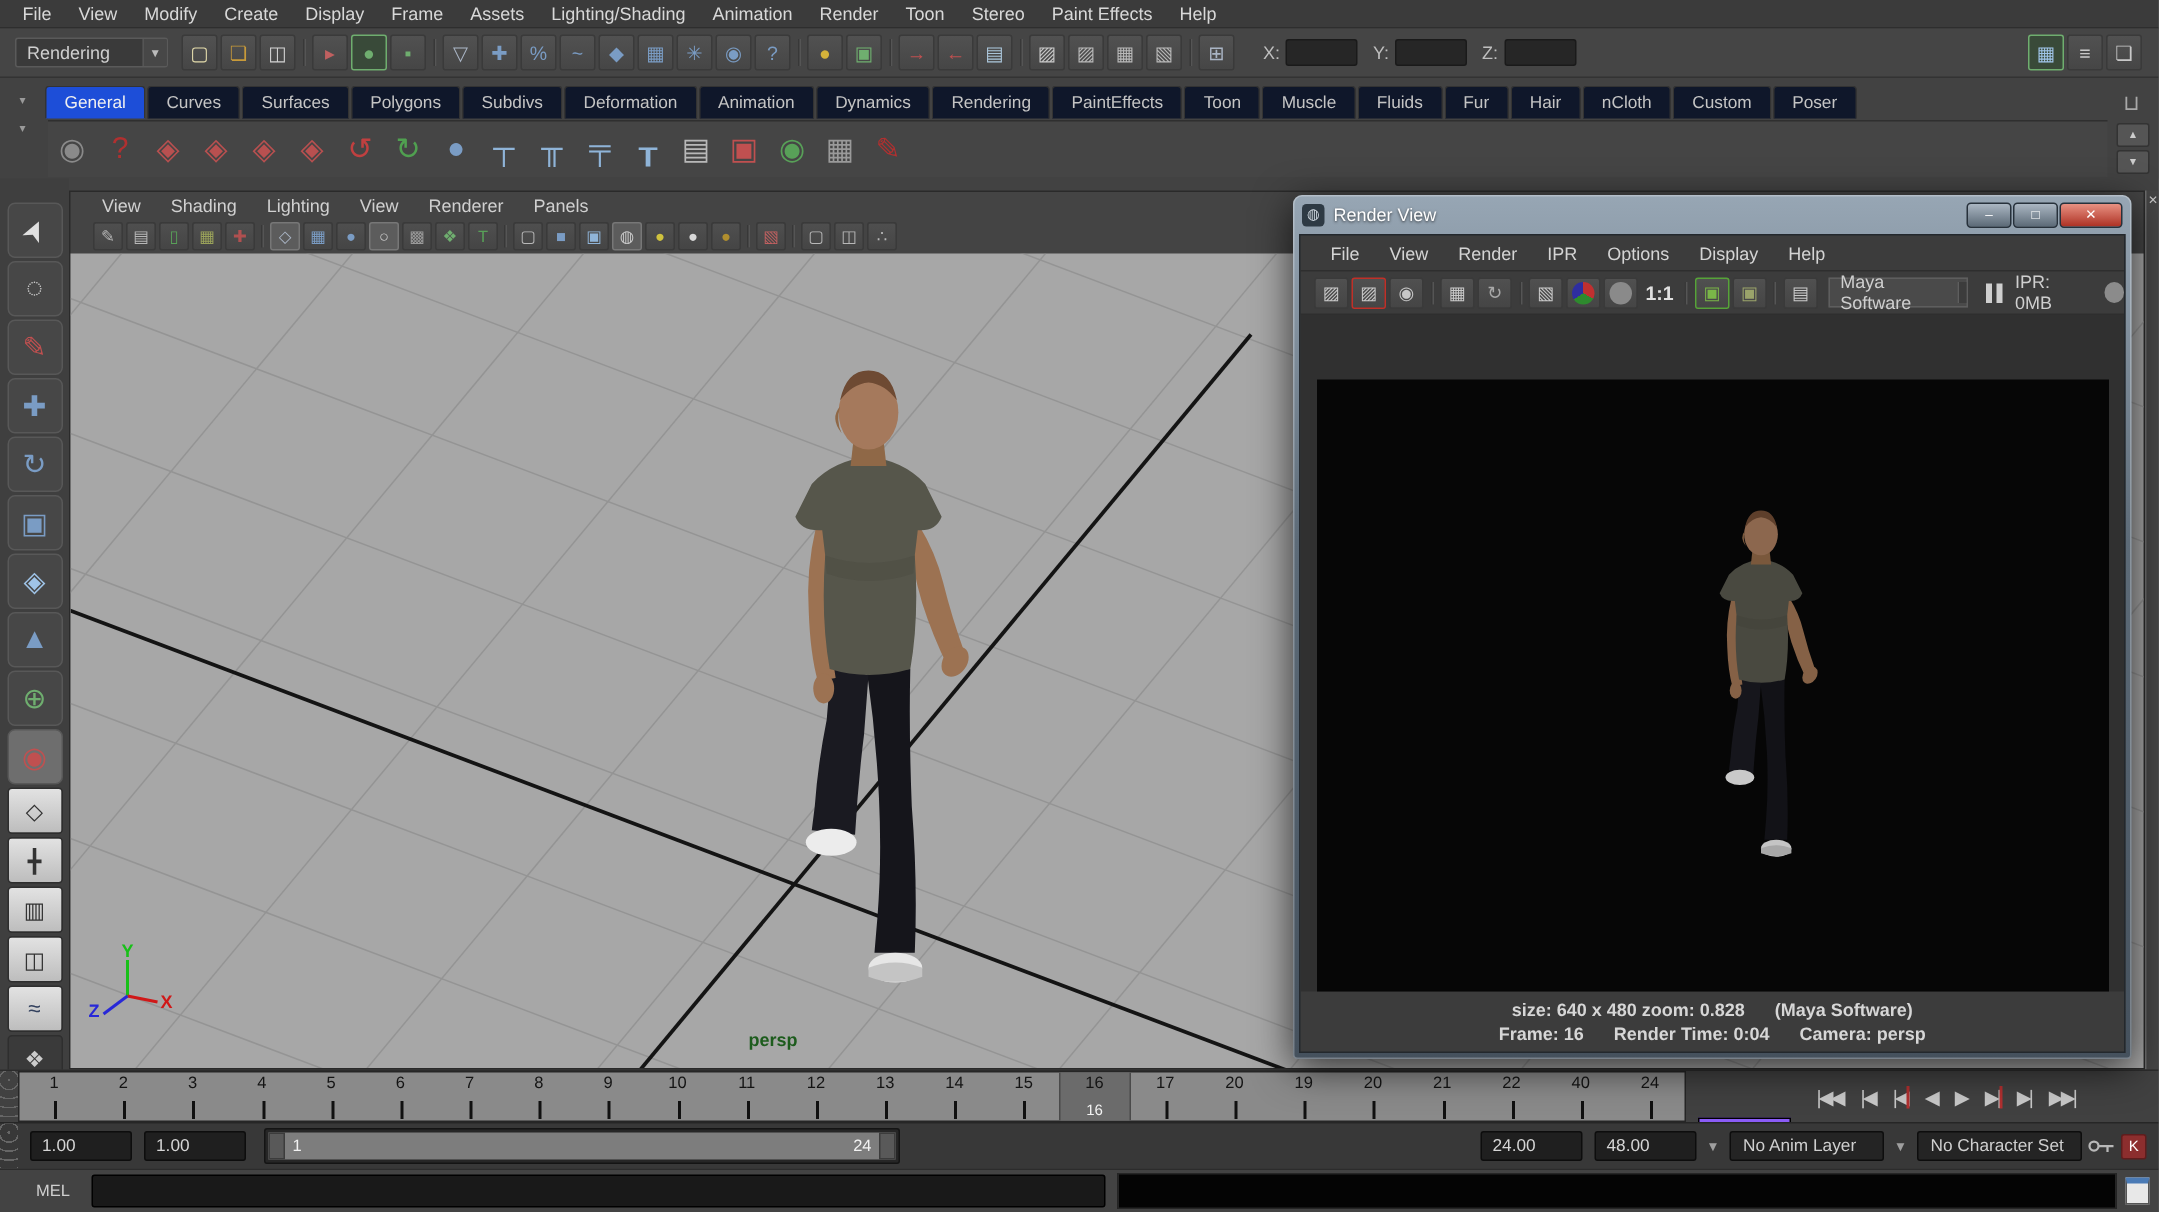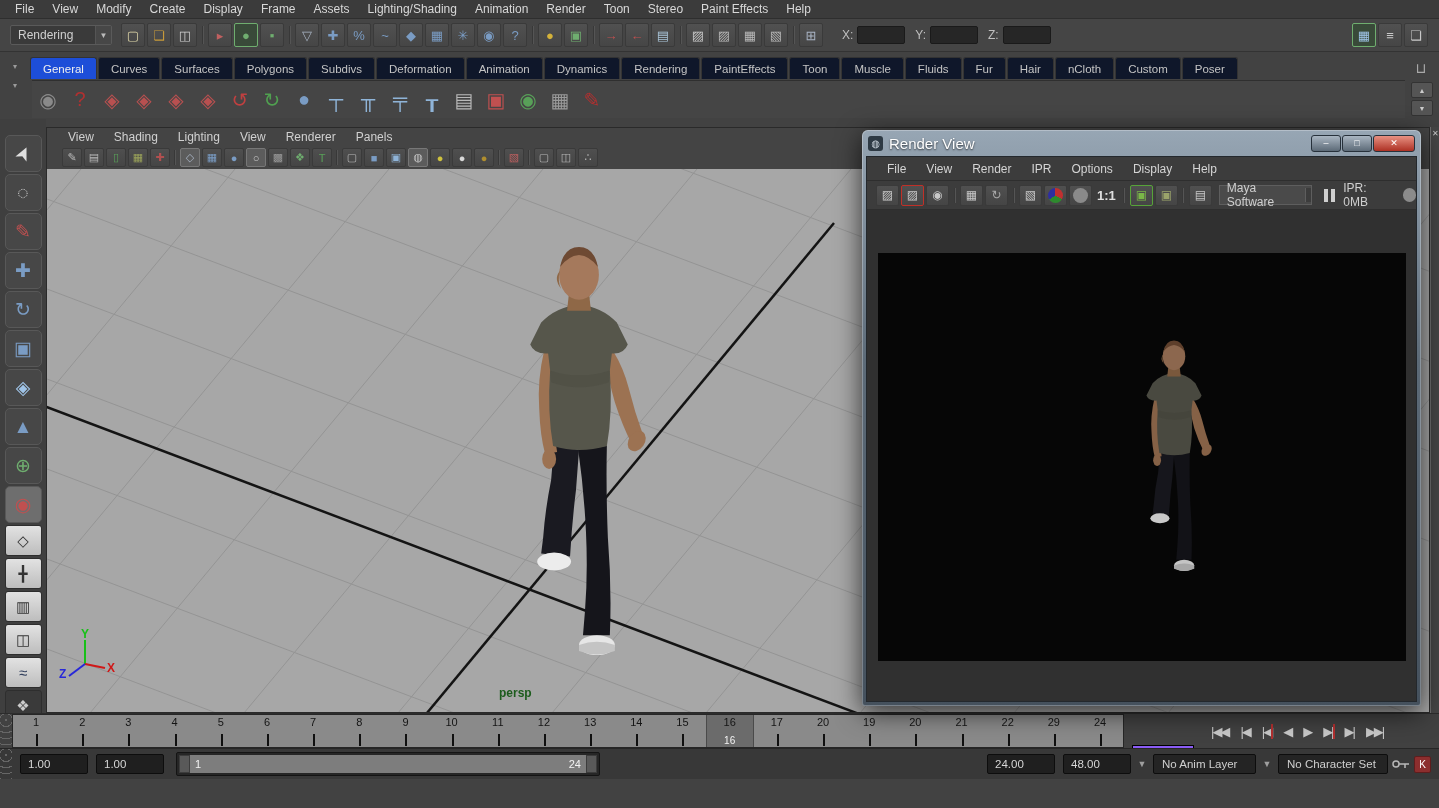--- a/index.html
+++ b/index.html
@@ -89,21 +89,21 @@
 
   
   .rw { position:absolute; left:862px; top:130px; width:559px; height:576px; z-index:30;
     border-radius:6px 6px 3px 3px;
     background:linear-gradient(180deg,#97a6b4 0%,#5d6b78 40%,#45515d 100%);
     box-shadow:0 6px 26px rgba(0,0,0,.7), inset 0 0 0 1px rgba(255,255,255,.28);
     }
   .rw-title { height:26px; display:flex; align-items:center; padding:0 6px; }
   .rw-appicon { width:15px; height:15px; border-radius:3px; background:#2e3a44; color:#cfd8e0;
     font-size:10px; display:flex; align-items:center; justify-content:center; margin-right:6px; }
-  .rw-titletext { color:#fff; font-size:15px; text-shadow:0 1px 2px rgba(0,0,0,.7); }
+  .rw-titletext { color:#fff; font-size:12px; text-shadow:0 1px 2px rgba(0,0,0,.7); }
   .rw-btns { margin-left:auto; display:flex; gap:1px; padding-top:0px; }
   .wbtn { width:30px; height:17px; border:1px solid #27313b; border-radius:3px; color:#fff;
     font-size:9px; display:flex; align-items:center; justify-content:center;
     background:linear-gradient(#aab6c2,#5c6a77); cursor:pointer; }
   .wbtn.close { width:42px; background:linear-gradient(#e89182,#ad3124); }
   .rw-body { position:absolute; left:4px; right:4px; top:26px; bottom:4px; background:#3c3c3c;
     border:1px solid #23282d; display:flex; flex-direction:column; }
   .rw-menus { height:24px; display:flex; align-items:center; padding-left:10px; border-bottom:1px solid #2e2e2e; }
   .rw-menus .mi { color:#d4d4d4; font-size:12px; padding:0 10px; }
   .rw-toolbar { height:29px; display:flex; align-items:center; padding-left:8px; border-bottom:1px solid #2e2e2e; }
@@ -724,20 +724,31 @@
         <span class="rv-iprmem">IPR: 0MB</span>
         <span class="rv-statuscircle"></span>
       </div>
       <div class="rw-image">
         <div class="rw-canvas">
           <svg class="char-rv" viewBox="0 0 170 430">
               <use href="#figure"></use>
             </svg>
         </div>
       </div>
+      <div class="rw-status">
+        <div class="row">
+          <span>size: 640 x 480 zoom: 0.828</span>
+          <span>(Maya Software)</span>
+        </div>
+        <div class="row">
+          <span>Frame: 16</span>
+          <span>Render Time: 0:04</span>
+          <span>Camera: persp</span>
+        </div>
+      </div>
     </div>
   </div>
 
   <div class="timeline">
     <div class="tl-grip"></div>
     <div class="ruler">
 
     <div class="fcell">
         <span class="num">1</span>
         <span class="tick"></span>
@@ -842,21 +853,21 @@
         <span class="num">21</span>
         <span class="tick"></span>
         <span class="sub"></span>
       </div>
         <div class="fcell">
         <span class="num">22</span>
         <span class="tick"></span>
         <span class="sub"></span>
       </div>
         <div class="fcell">
-        <span class="num">29</span>
+        <span class="num">40</span>
         <span class="tick"></span>
         <span class="sub"></span>
       </div>
         <div class="fcell">
         <span class="num">24</span>
         <span class="tick"></span>
         <span class="sub"></span>
       </div>
       </div>
     <div class="cur-time">16.00</div>
@@ -895,14 +906,20 @@
     <span class="keyicon">
       <svg width="20" height="12">
           <circle cx="5" cy="6" r="3" fill="none" stroke="#b8b8b8" stroke-width="1.5"></circle>
           <line x1="8" y1="6" x2="18" y2="6" stroke="#b8b8b8" stroke-width="1.5"></line>
           <line x1="14" y1="6" x2="14" y2="10" stroke="#b8b8b8" stroke-width="1.5"></line>
         </svg>
     </span>
     <span class="autokey">K</span>
   </div>
 
+  <div class="cmdrow">
+    <span class="mel">MEL</span>
+    <input class="mel-input" style="">
+    <div class="mel-output"></div>
+    <span class="script-icon"></span>
+  </div>
 
 </div>
 
 </body></html>

